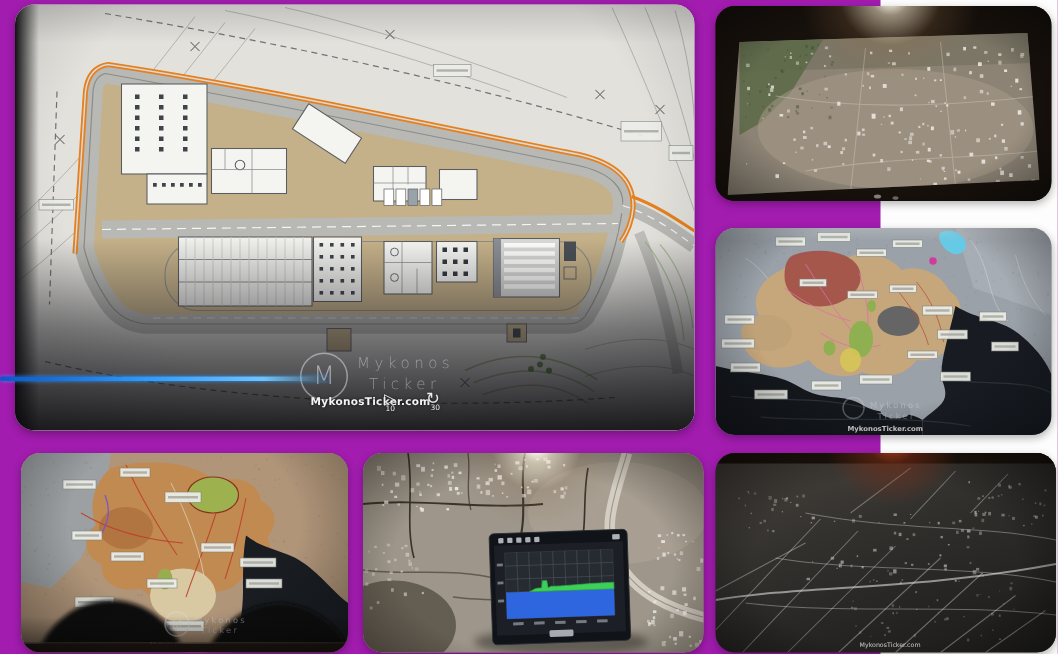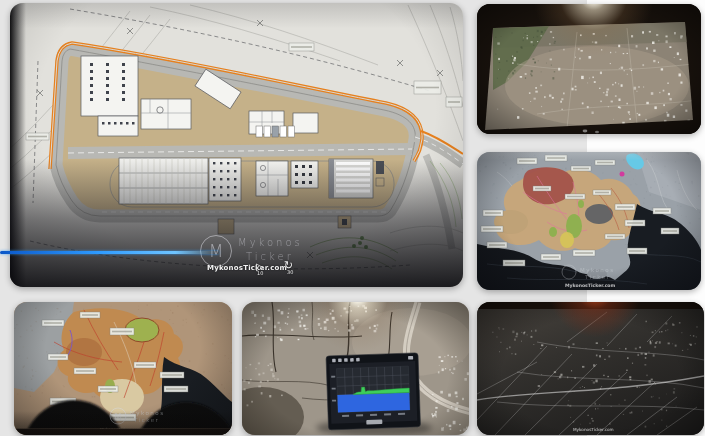--- a/index.html
+++ b/index.html
@@ -1,17 +1,17 @@
 <!DOCTYPE html>
 <html><head>
 <meta charset="utf-8">
 <style>
   html,body{margin:0;padding:0;background:#fdfdfd;width:705px;height:436px;overflow:hidden;
     font-family:"DejaVu Sans","Liberation Sans",sans-serif;}
-  #canvas{position:relative;width:587px;height:436px;background:#e5e5e5;}
+  #canvas{position:relative;width:587px;height:436px;background:#a21caf;}
   .ph{position:absolute;border-radius:13px;overflow:hidden;background:#1b1b1d;
       box-shadow:0 2px 6px rgba(0,0,0,.30);}
   .ph svg{display:block;width:100%;height:100%;}
   .vig{position:absolute;inset:0;pointer-events:none;}
   
   #p-plan{left:10px;top:3px;width:453px;height:284px;background:#e4e3df;}
   #v-plan{background:
     linear-gradient(180deg,rgba(30,30,34,.16) 0,rgba(0,0,0,0) 9%,rgba(0,0,0,0) 55%,
       rgba(22,22,28,.50) 76%,rgba(10,10,14,.9) 100%),
     radial-gradient(ellipse at 50% 38%,rgba(0,0,0,0) 62%,rgba(0,0,0,.22) 100%);}

